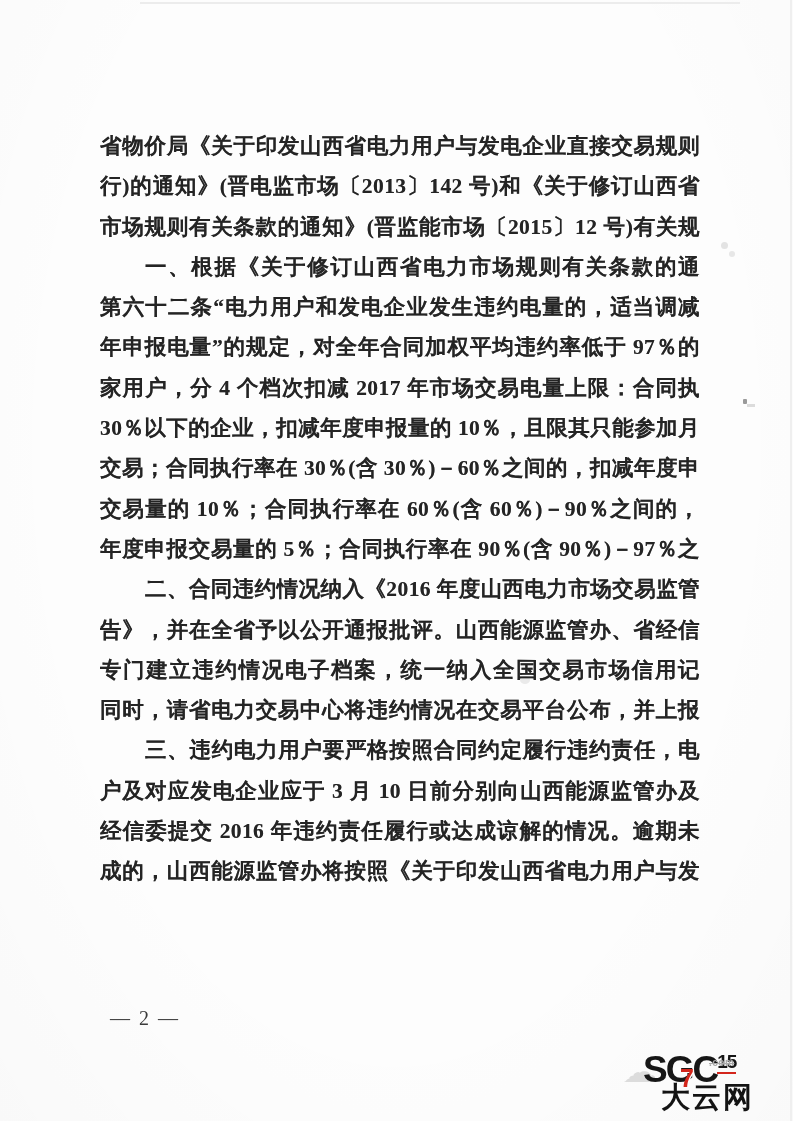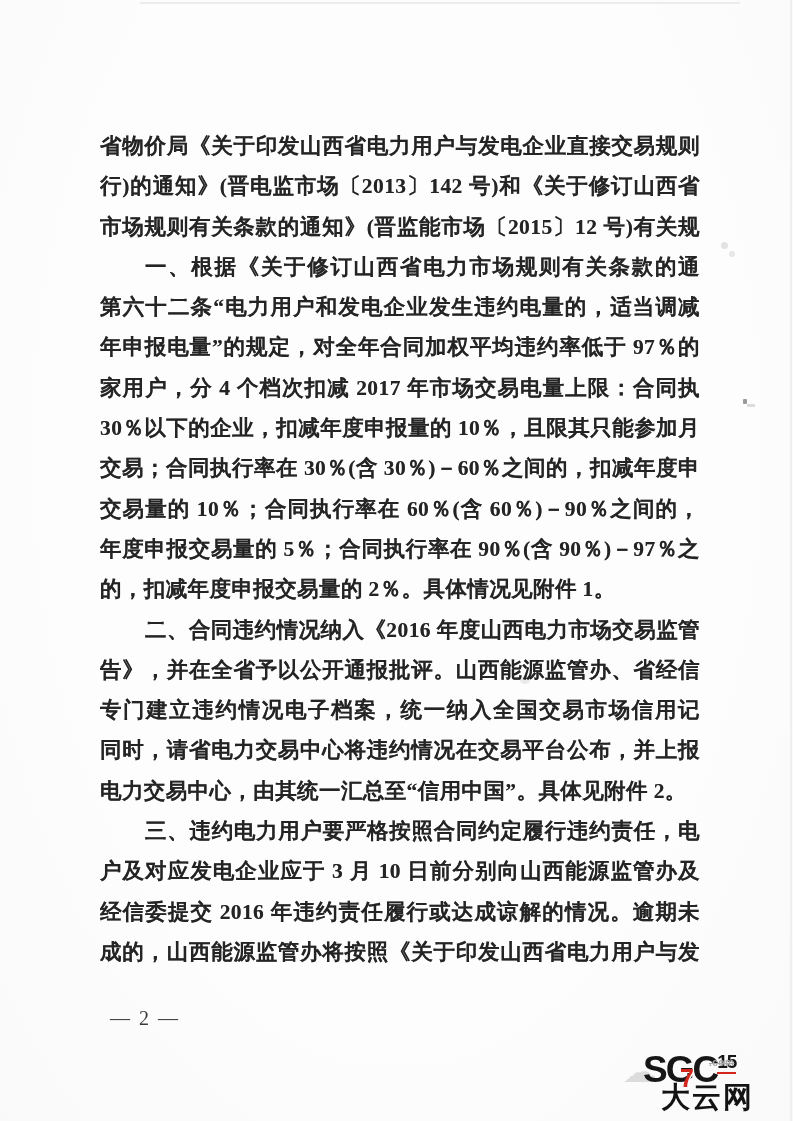--- a/index.html
+++ b/index.html
@@ -116,26 +116,24 @@
     <p class="line full">行)的通知》(晋电监市场〔2013〕142 号)和《关于修订山西省电力</p>
     <p class="line full">市场规则有关条款的通知》(晋监能市场〔2015〕12 号)有关规定，</p>
     <p class="line full indent">一、根据《关于修订山西省电力市场规则有关条款的通知》中</p>
     <p class="line full">第六十二条“电力用户和发电企业发生违约电量的，适当调减其次</p>
     <p class="line full">年申报电量”的规定，对全年合同加权平均违约率低于 97％的 49</p>
     <p class="line full">家用户，分 4 个档次扣减 2017 年市场交易电量上限：合同执行率</p>
     <p class="line full">30％以下的企业，扣减年度申报量的 10％，且限其只能参加月度</p>
     <p class="line full">交易；合同执行率在 30％(含 30％)－60％之间的，扣减年度申报</p>
     <p class="line full">交易量的 10％；合同执行率在 60％(含 60％)－90％之间的，扣减</p>
     <p class="line full">年度申报交易量的 5％；合同执行率在 90％(含 90％)－97％之间</p>
-    <p class="line end">的，扣减年度申报交易量的 2％。具体情况见附件 1。</p>
     <p class="line full indent">二、合同违约情况纳入《2016 年度山西电力市场交易监管报</p>
     <p class="line full">告》，并在全省予以公开通报批评。山西能源监管办、省经信委将</p>
     <p class="line full">专门建立违约情况电子档案，统一纳入全国交易市场信用记录。</p>
     <p class="line full">同时，请省电力交易中心将违约情况在交易平台公布，并上报北京</p>
-    <p class="line end">电力交易中心，由其统一汇总至“信用中国”。具体见附件 2。</p>
     <p class="line full indent">三、违约电力用户要严格按照合同约定履行违约责任，电力用</p>
     <p class="line full">户及对应发电企业应于 3 月 10 日前分别向山西能源监管办及省</p>
     <p class="line full">经信委提交 2016 年违约责任履行或达成谅解的情况。逾期未完</p>
     <p class="line full">成的，山西能源监管办将按照《关于印发山西省电力用户与发电企</p>
   </div>
 
   <div class="page-number">— 2 —</div>
 
   <div class="watermark">
     <span class="wm-cloud">☁</span>

